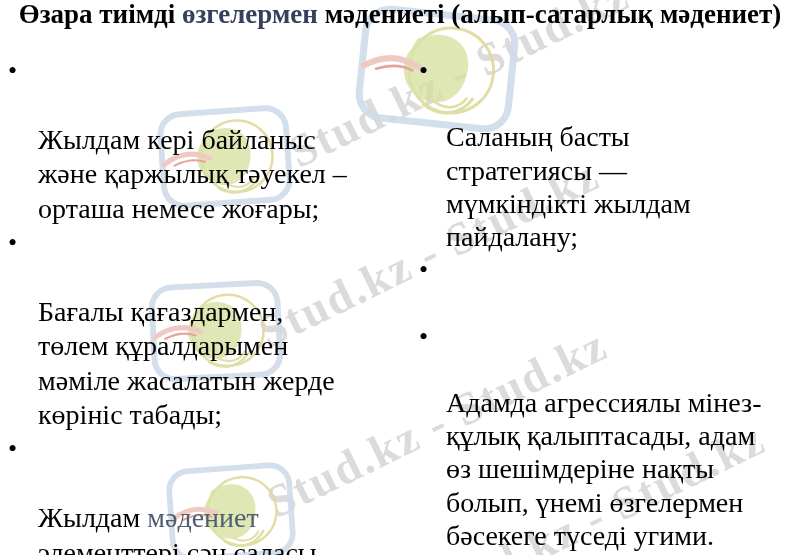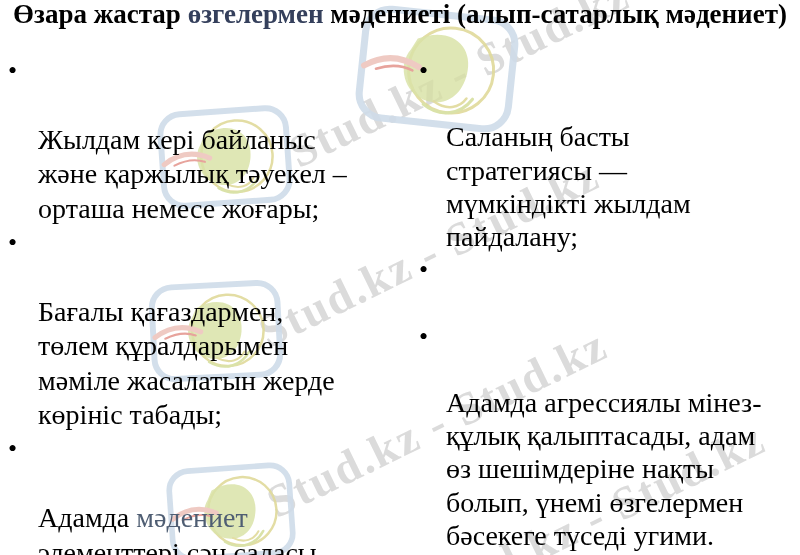--- a/index.html
+++ b/index.html
@@ -114,21 +114,21 @@
         </svg>
     </span>
     <span class="wm-logo logo-4">
       <svg viewBox="0 0 160 120" width="130" height="100">
           <use href="#studlogo"></use>
         </svg>
     </span>
   </div>
 
   <div class="title">
-    <span>Өзара жастар </span><span class="hl">өзгелермен</span><span> мәдениеті (алып-сатарлық мәдениет)</span>
+    <span>Өзара тиімді </span><span class="hl">өзгелермен</span><span> мәдениеті (алып-сатарлық мәдениет)</span>
   </div>
 
   <div class="columns">
 
     <div class="col col-left">
       <ul class="bullets">
         <li>
           <span class="bullet-marker">•</span>
           <span>Жылдам кері байланыс
 және қаржылық тәуекел –
@@ -136,21 +136,21 @@
         </li>
         <li>
           <span class="bullet-marker">•</span>
           <span>Бағалы қағаздармен,
 төлем құралдарымен
 мәміле жасалатын жерде
 көрініс табады;</span>
         </li>
         <li>
           <span class="bullet-marker">•</span>
-          <span>Адамда </span><span class="hl-body">мәдениет</span><span>
+          <span>Жылдам </span><span class="hl-body">мәдениет</span><span>
 элементтері сән саласы,
 кәсіби спорт, жарнама
 және т.б. салаларында
 кездеседі.</span>
         </li>
       </ul>
     </div>
 
     <div class="col col-right">
       <ul class="bullets">

